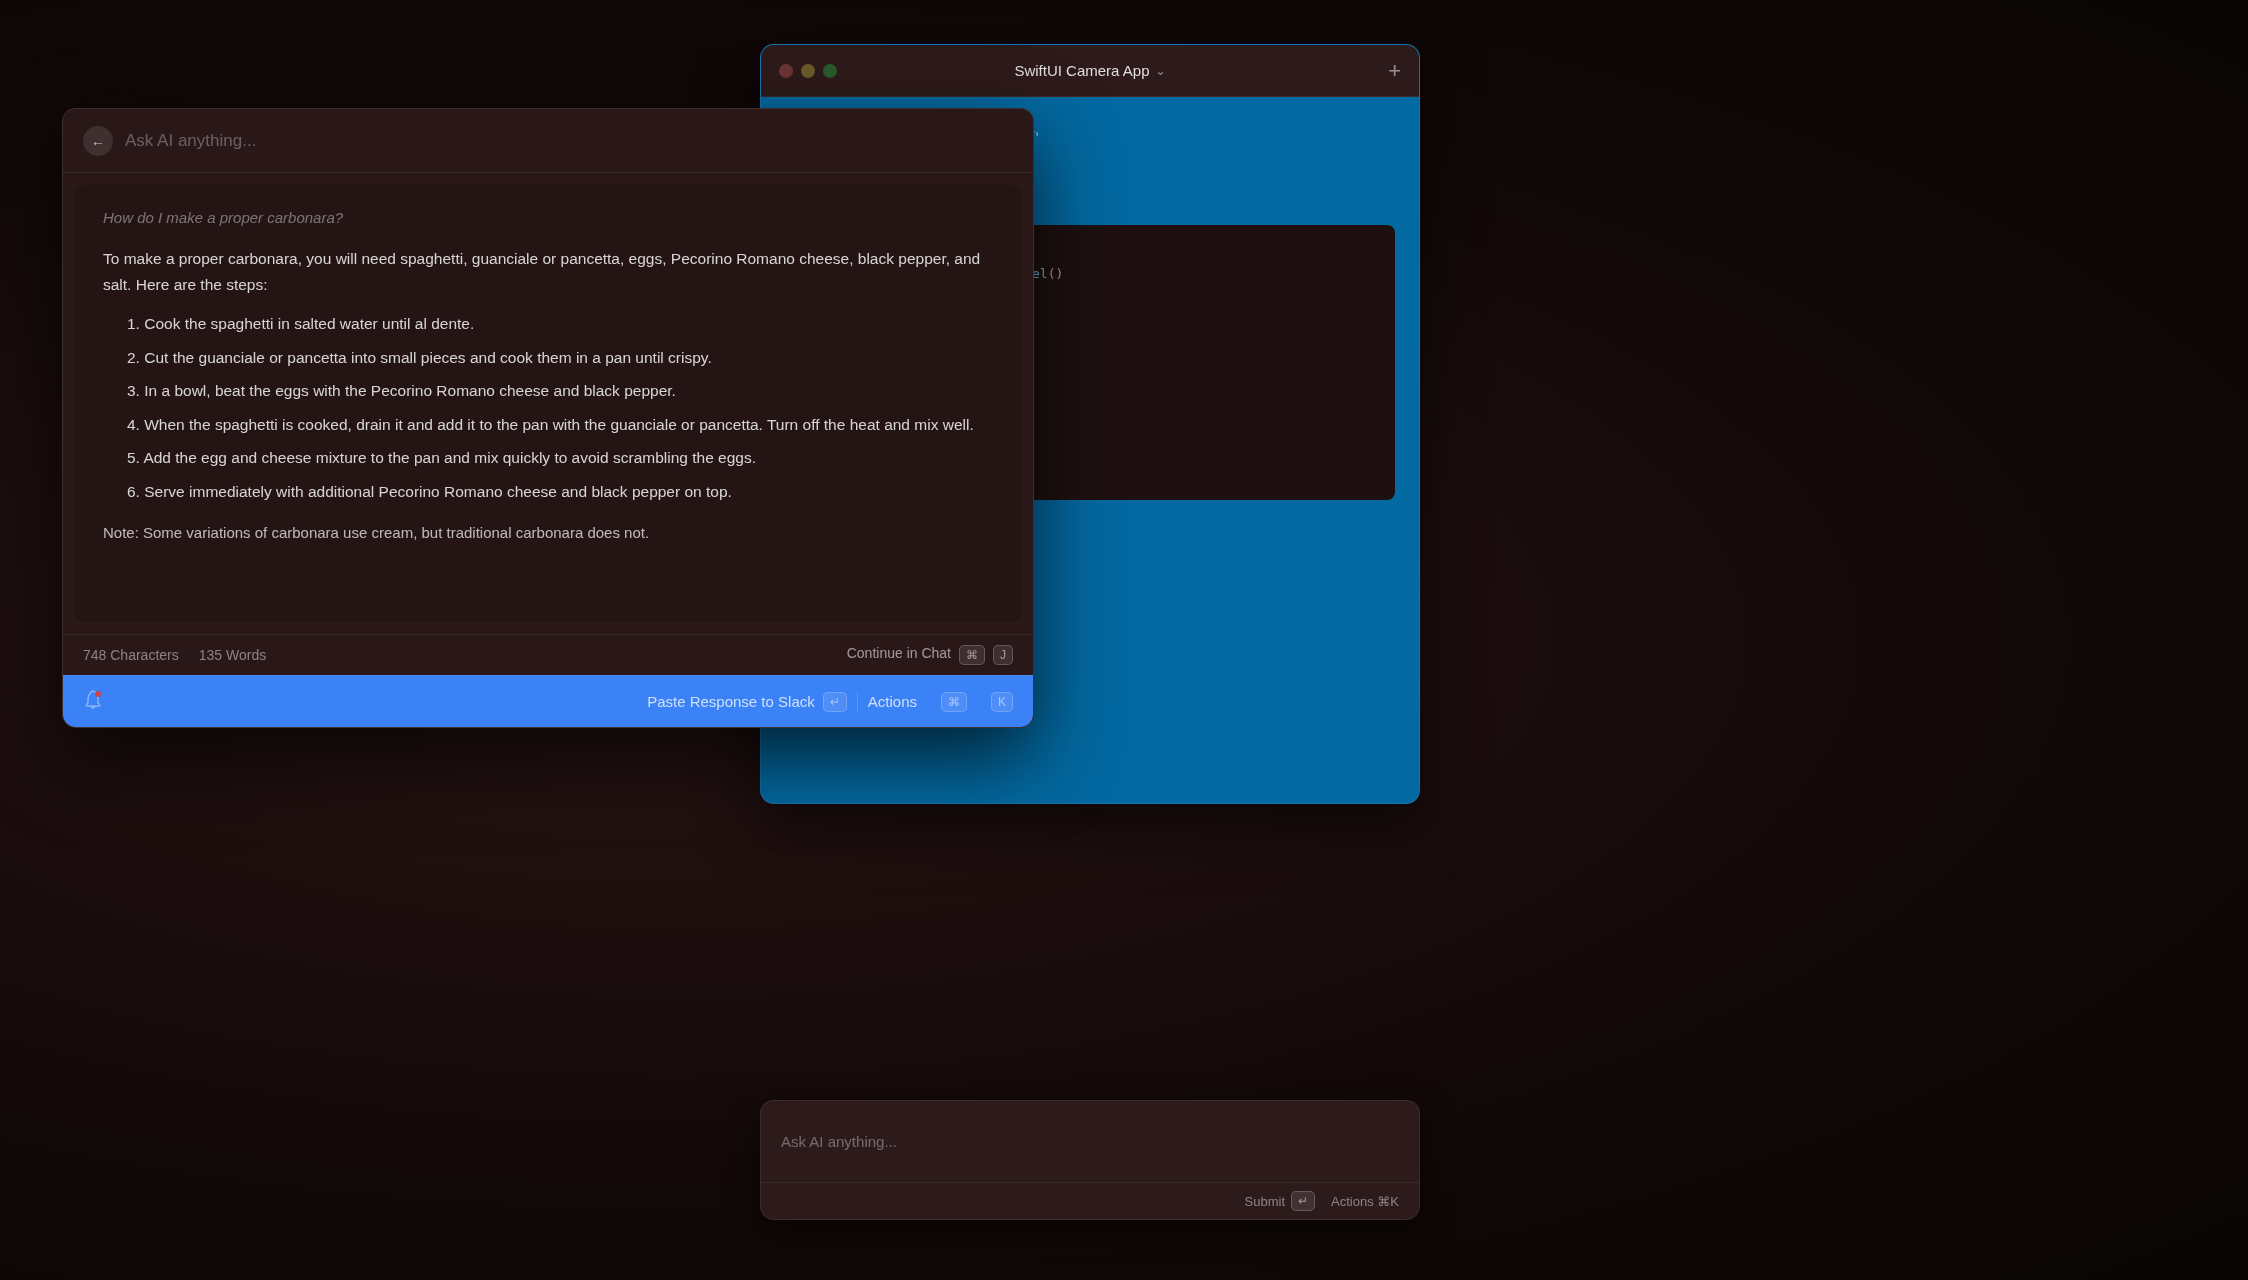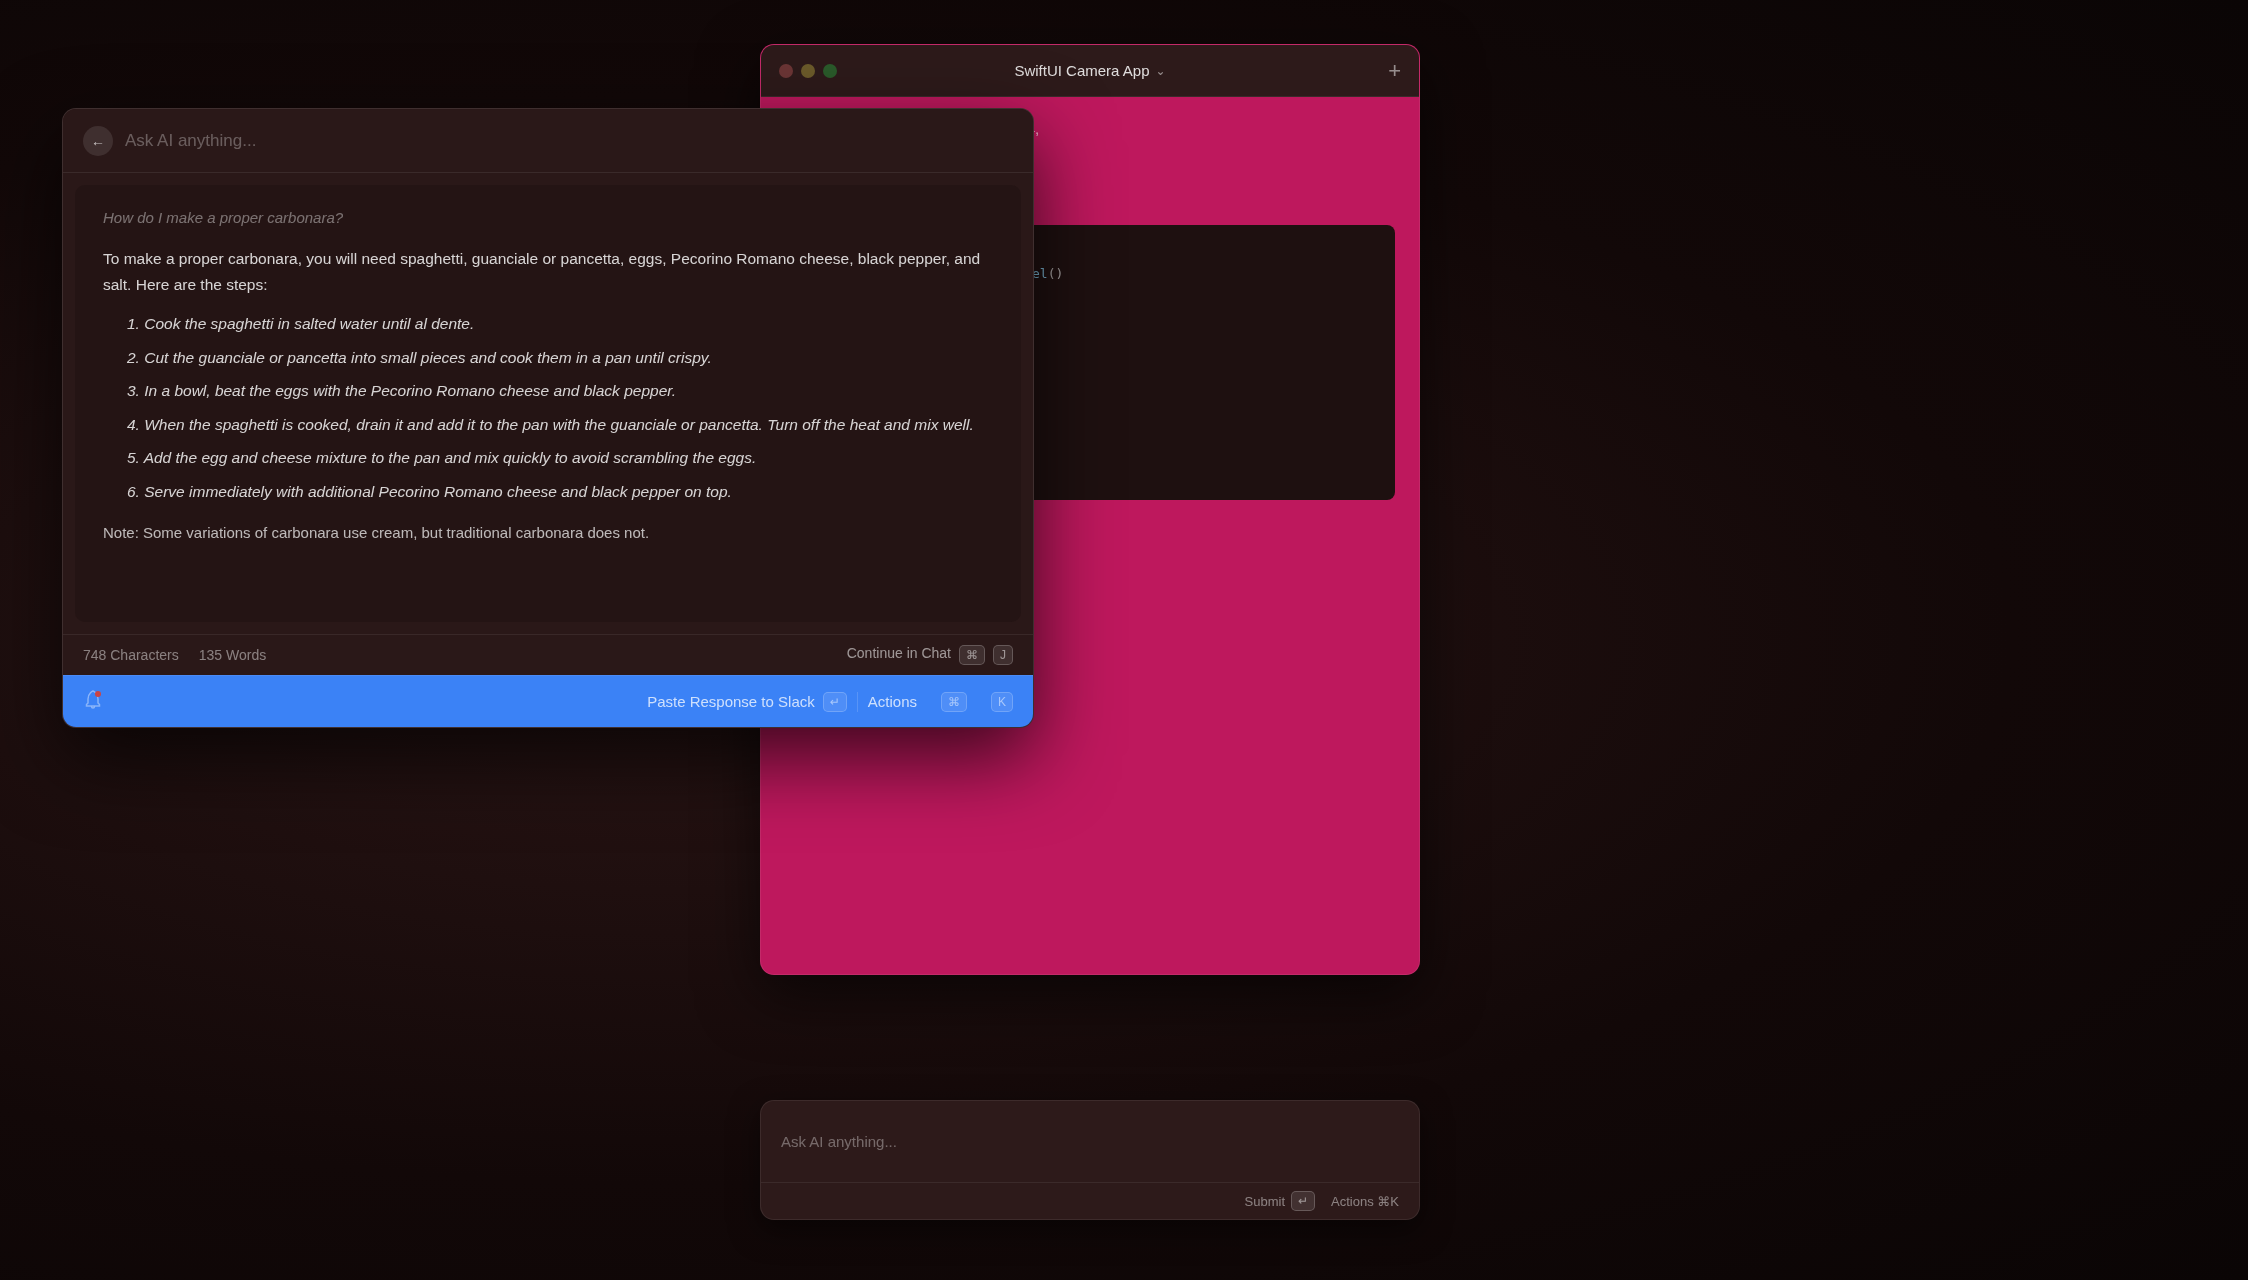--- a/index.html
+++ b/index.html
@@ -19,22 +19,22 @@
       inset: 0;
       background: radial-gradient(ellipse at 30% 50%, #2a1515 0%, #120808 60%, #0a0505 100%);
     }
 
     
     .swift-window {
       position: absolute;
       top: 44px;
       left: 760px;
       width: 660px;
-      height: 931px;
-      background: #be185d;
+      height: 760px;
+      background: #0369a1;
       border-radius: 14px;
       border: 1px solid rgba(255,255,255,0.08);
       overflow: hidden;
       box-shadow: 0 20px 60px rgba(0,0,0,0.6);
     }
 
     .swift-titlebar {
       display: flex;
       align-items: center;
       padding: 0 18px;
@@ -196,21 +196,20 @@
       line-height: 1.65;
     }
 
     .ai-answer p {
       margin-bottom: 14px;
     }
 
     .ai-answer ol {
       padding-left: 20px;
       margin-bottom: 14px;
-      font-style: italic;
     }
 
     .ai-answer ol li {
       margin-bottom: 8px;
       line-height: 1.65;
       list-style: none;
       position: relative;
       padding-left: 4px;
     }
 

